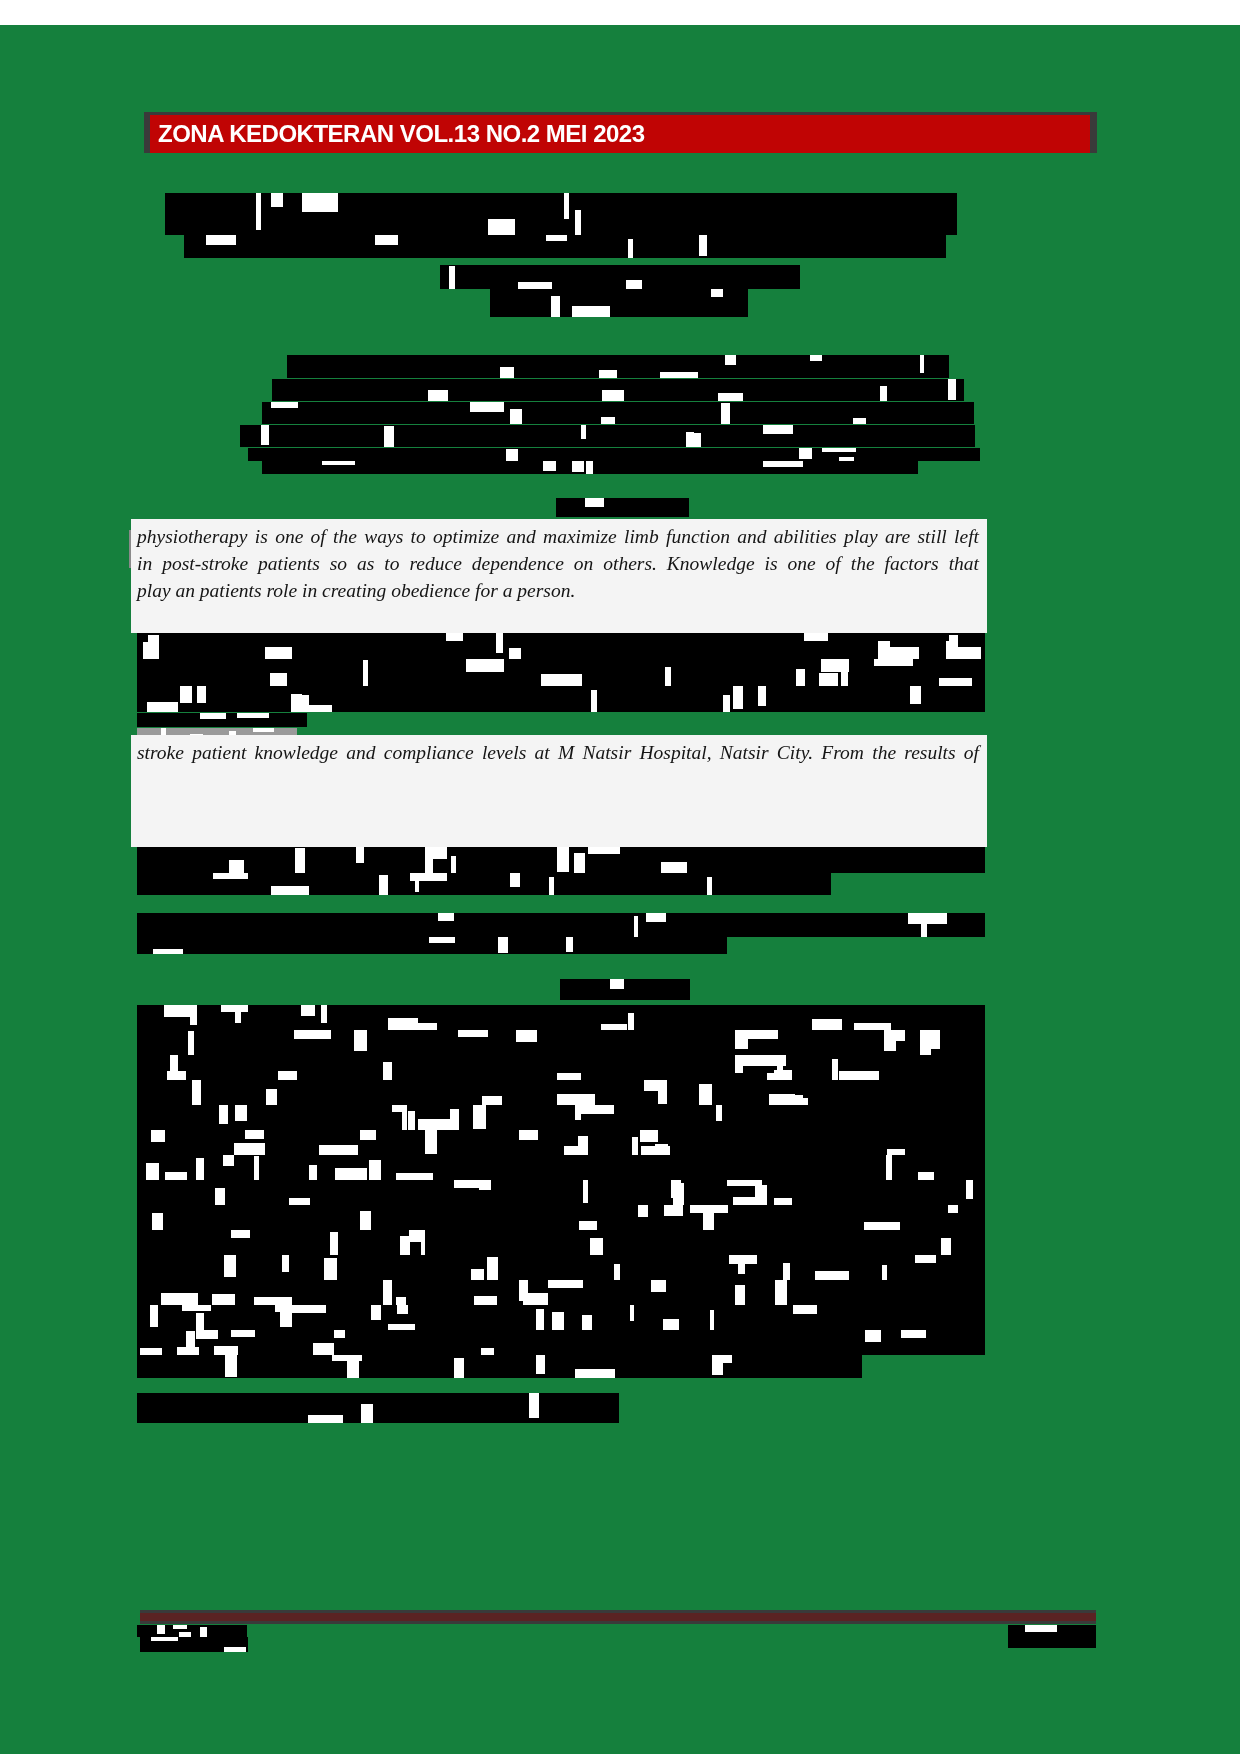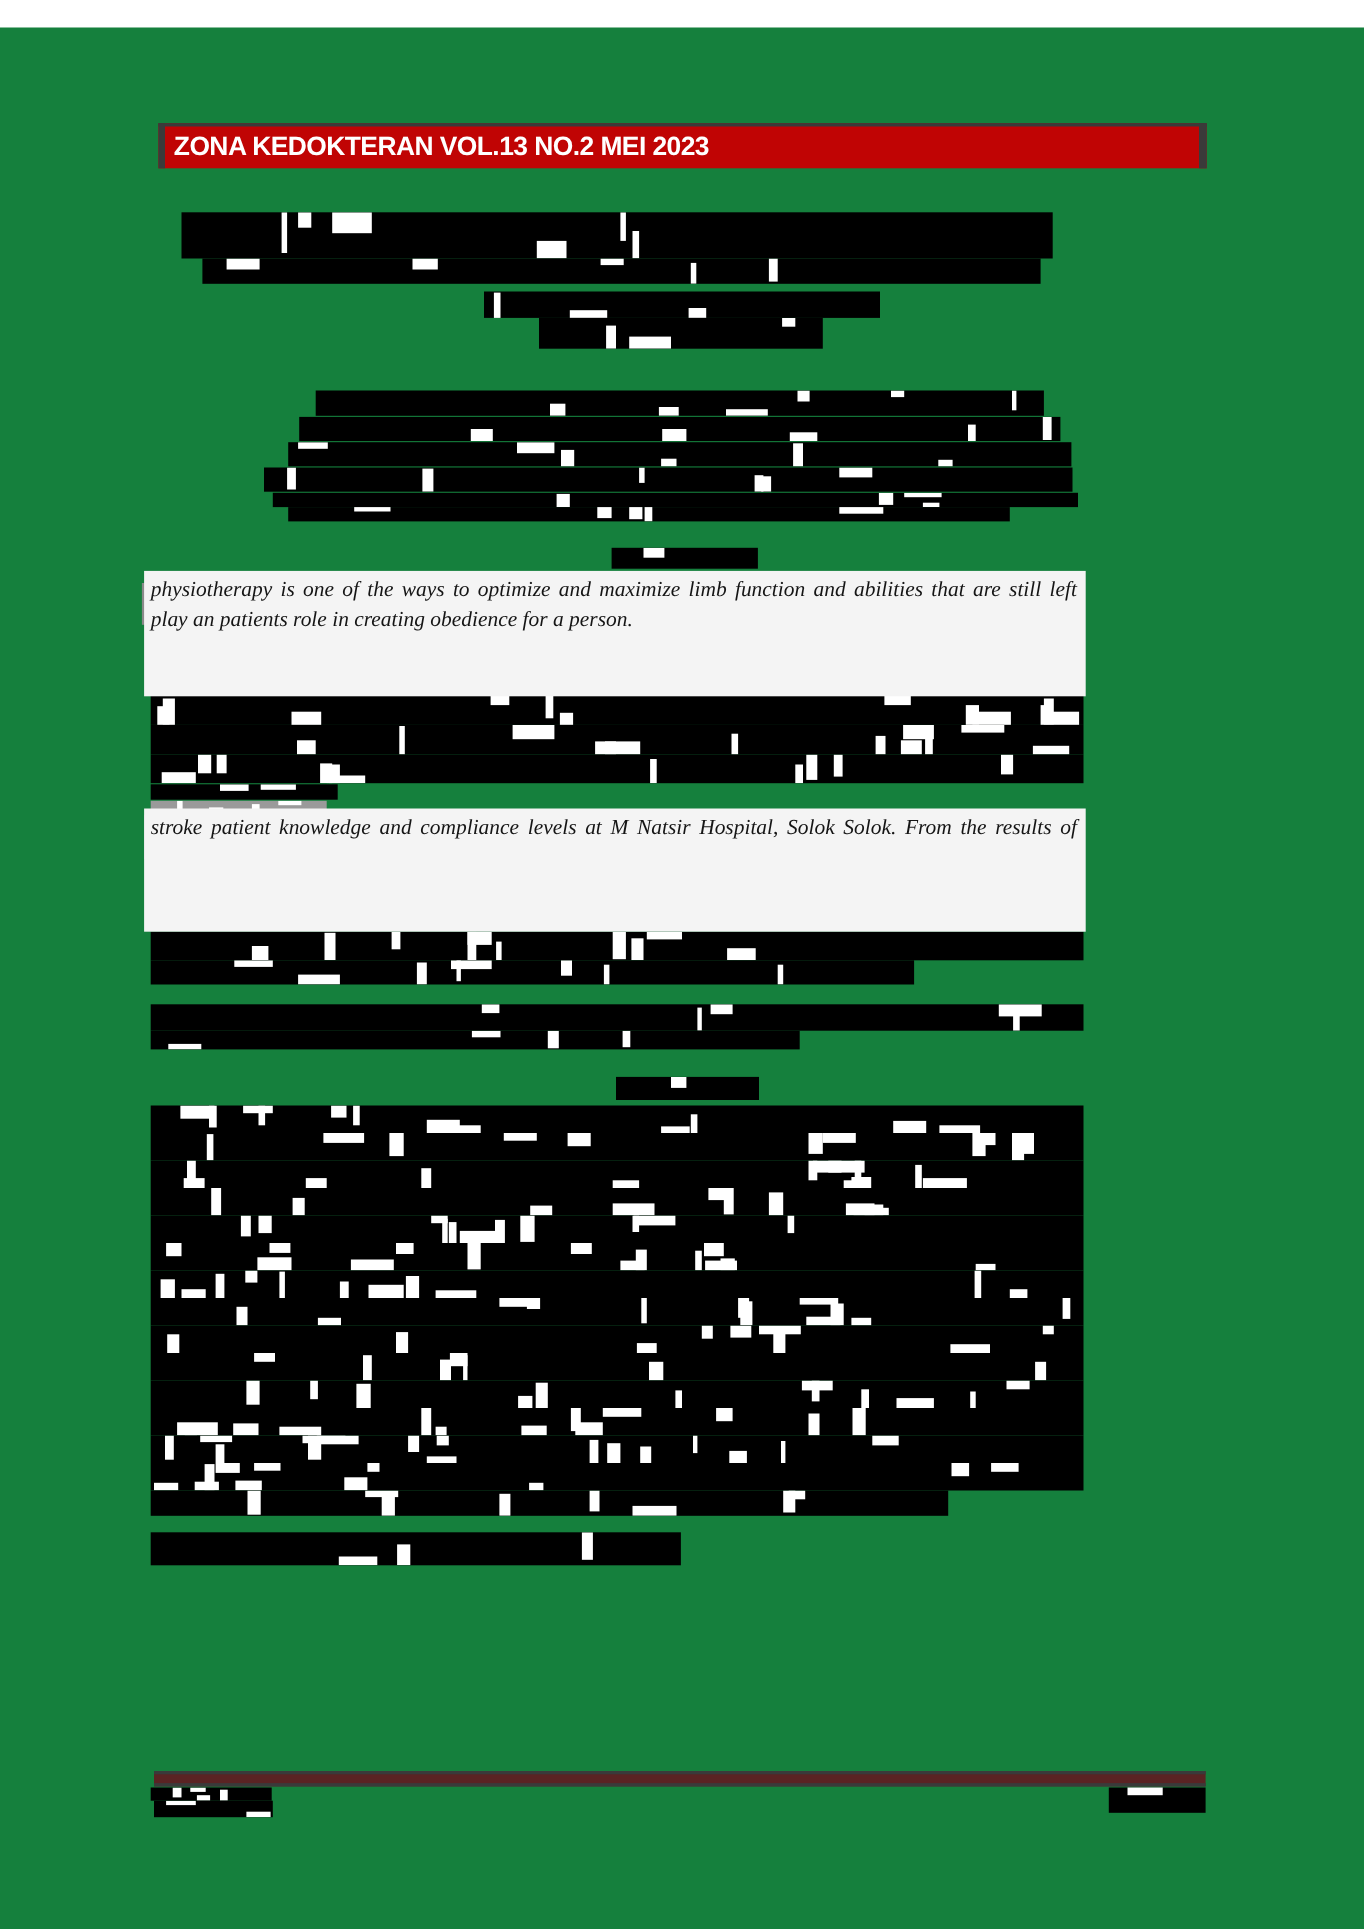--- a/index.html
+++ b/index.html
@@ -422,23 +422,24 @@
       </div>
       <div class="red-block" style="left: 140px; top: 1612px; width: 108px; height: 15px; background: rgb(0, 0, 0);">
         <div class="red-gap" style="left: 83.8802px; top: 9.91892px; width: 21.8923px; height: 5.08108px;"></div>
         <div class="red-gap" style="left: 11.1158px; top: 0px; width: 26.9427px; height: 3.81691px;"></div>
       </div>
       <div class="red-block" style="left: 1008px; top: 1600px; width: 88px; height: 23px; background: rgb(0, 0, 0);"></div>
       <div class="red-block" style="left: 1025px; top: 1600px; width: 32px; height: 7px; background: rgb(255, 255, 255);"></div>
     </div>
 
   <section class="abs-panel p-bg">
-    <div class="tline just">physiotherapy is one of the ways to optimize and maximize limb function and abilities that are still left</div>
+    <div class="tline just">physiotherapy is one of the ways to optimize and maximize limb function and abilities play are still left</div>
+    <div class="tline just">in post-stroke patients so as to reduce dependence on others. Knowledge is one of the factors that</div>
     <div class="tline">play an patients role in creating obedience for a person.</div>
   </section>
 
   <section class="abs-panel p-res">
-    <div class="tline just">stroke patient knowledge and compliance levels at M Natsir Hospital, Solok Solok. From the results of</div>
+    <div class="tline just">stroke patient knowledge and compliance levels at M Natsir Hospital, Natsir City. From the results of</div>
   </section>
 
   <div class="footer-rule"></div>
 
 </div>
 
 </body></html>

